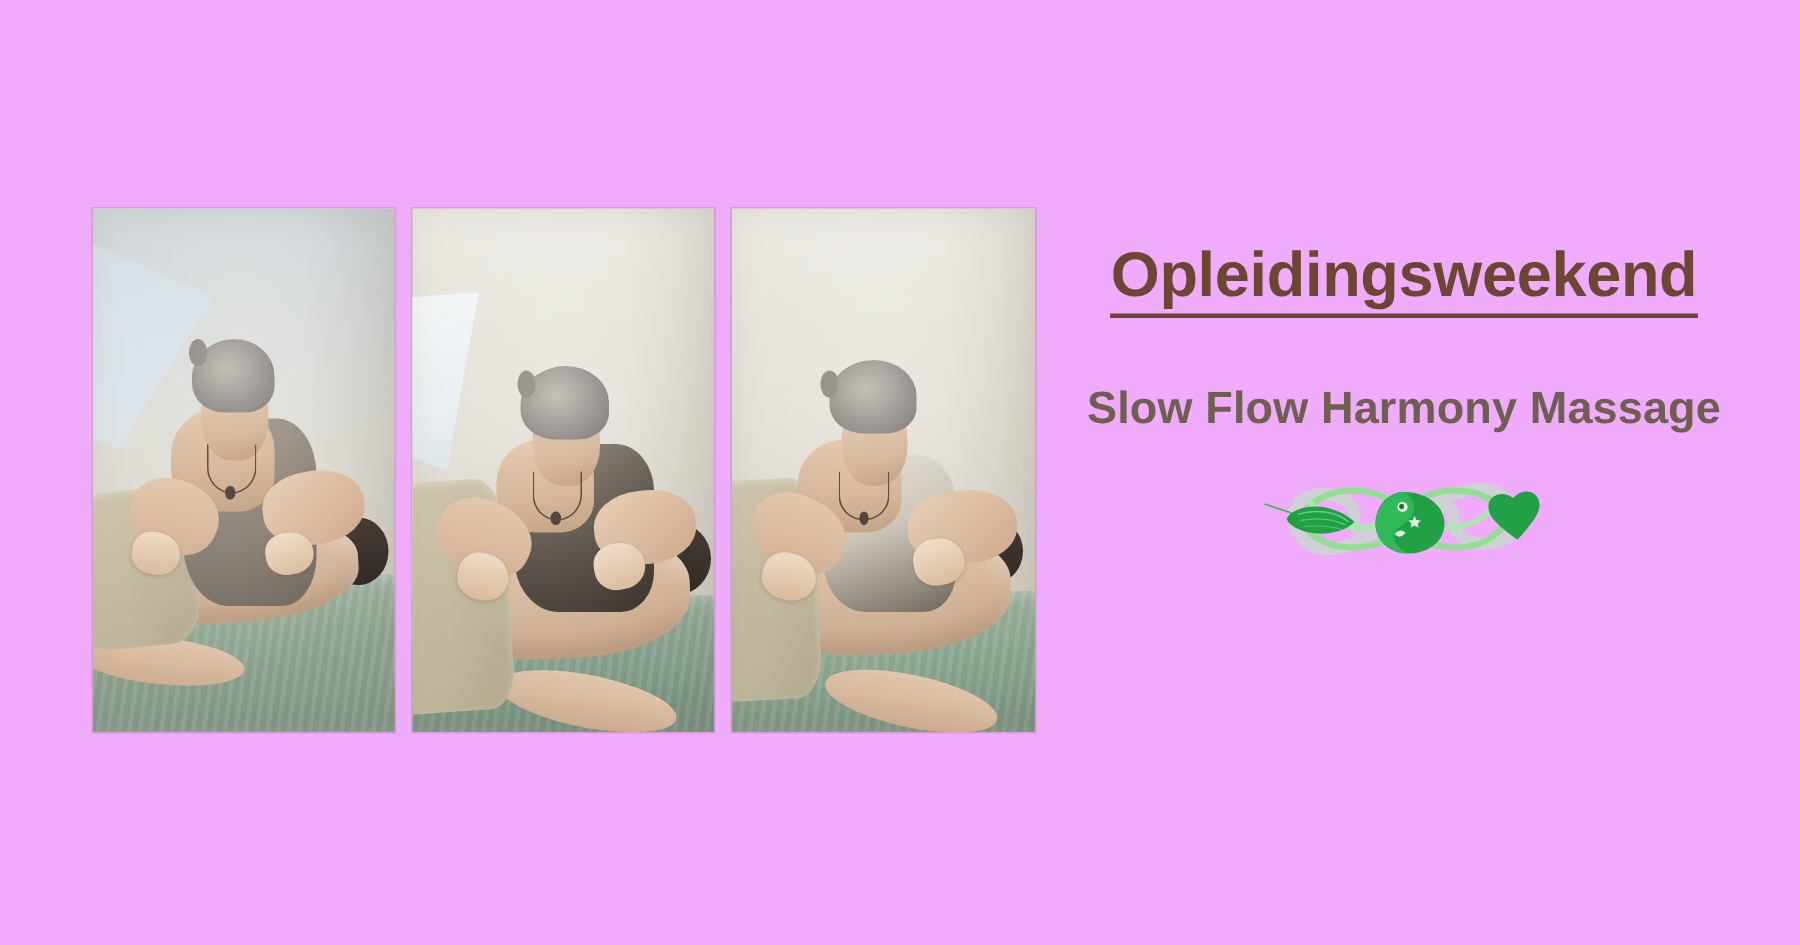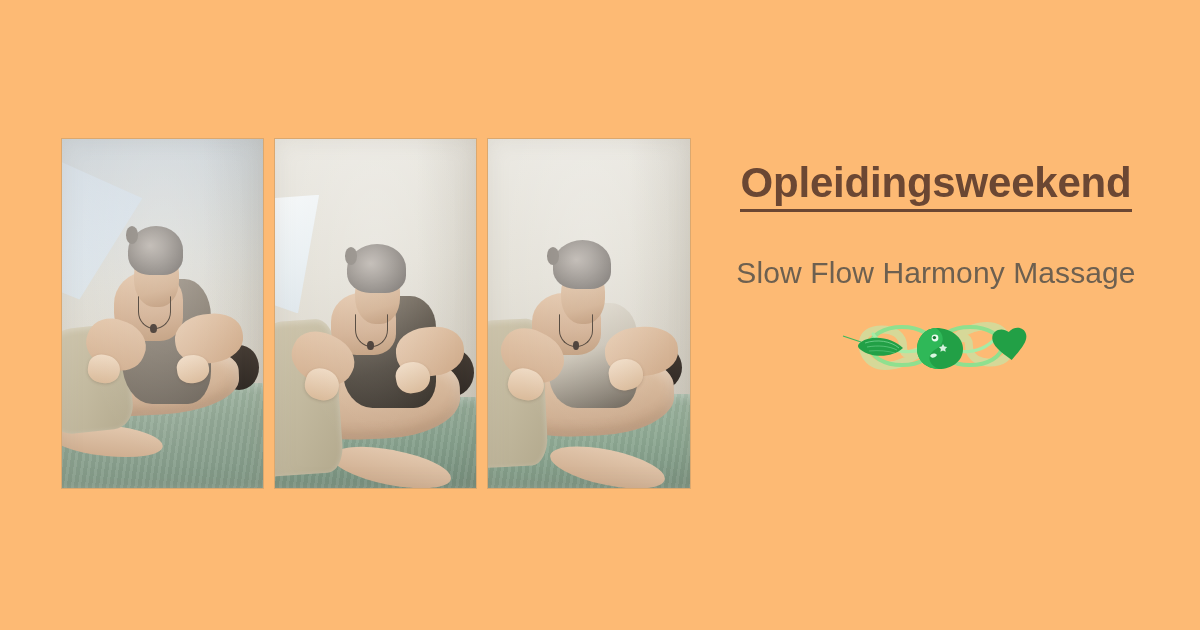--- a/index.html
+++ b/index.html
@@ -9,21 +9,21 @@
   body {
     width: 1200px;
     height: 630px;
     overflow: hidden;
     font-family: "Liberation Sans", sans-serif;
   }
   #banner {
     position: relative;
     width: 1200px;
     height: 630px;
-    background: #fdba74;
+    background: #f0abfc;
     overflow: hidden;
   }
 
   
   #photo-strip {
     position: absolute;
     left: 62px;
     top: 139px;
     width: 628px;
     height: 349px;
@@ -266,21 +266,21 @@
     color: #6b4733;
     letter-spacing: -0.2px;
     border-bottom: 3px solid #6b4733;
     padding-bottom: 3px;
     line-height: 1.06;
     white-space: nowrap;
   }
   #subtitle {
     margin-top: 44px;
     font-size: 30px;
-    font-weight: normal;
+    font-weight: bold;
     color: #6d6050;
     letter-spacing: 0.1px;
     white-space: nowrap;
   }
   #flourish {
     margin-top: 22px;
     width: 210px;
     height: 68px;
   }
   #tagline {

